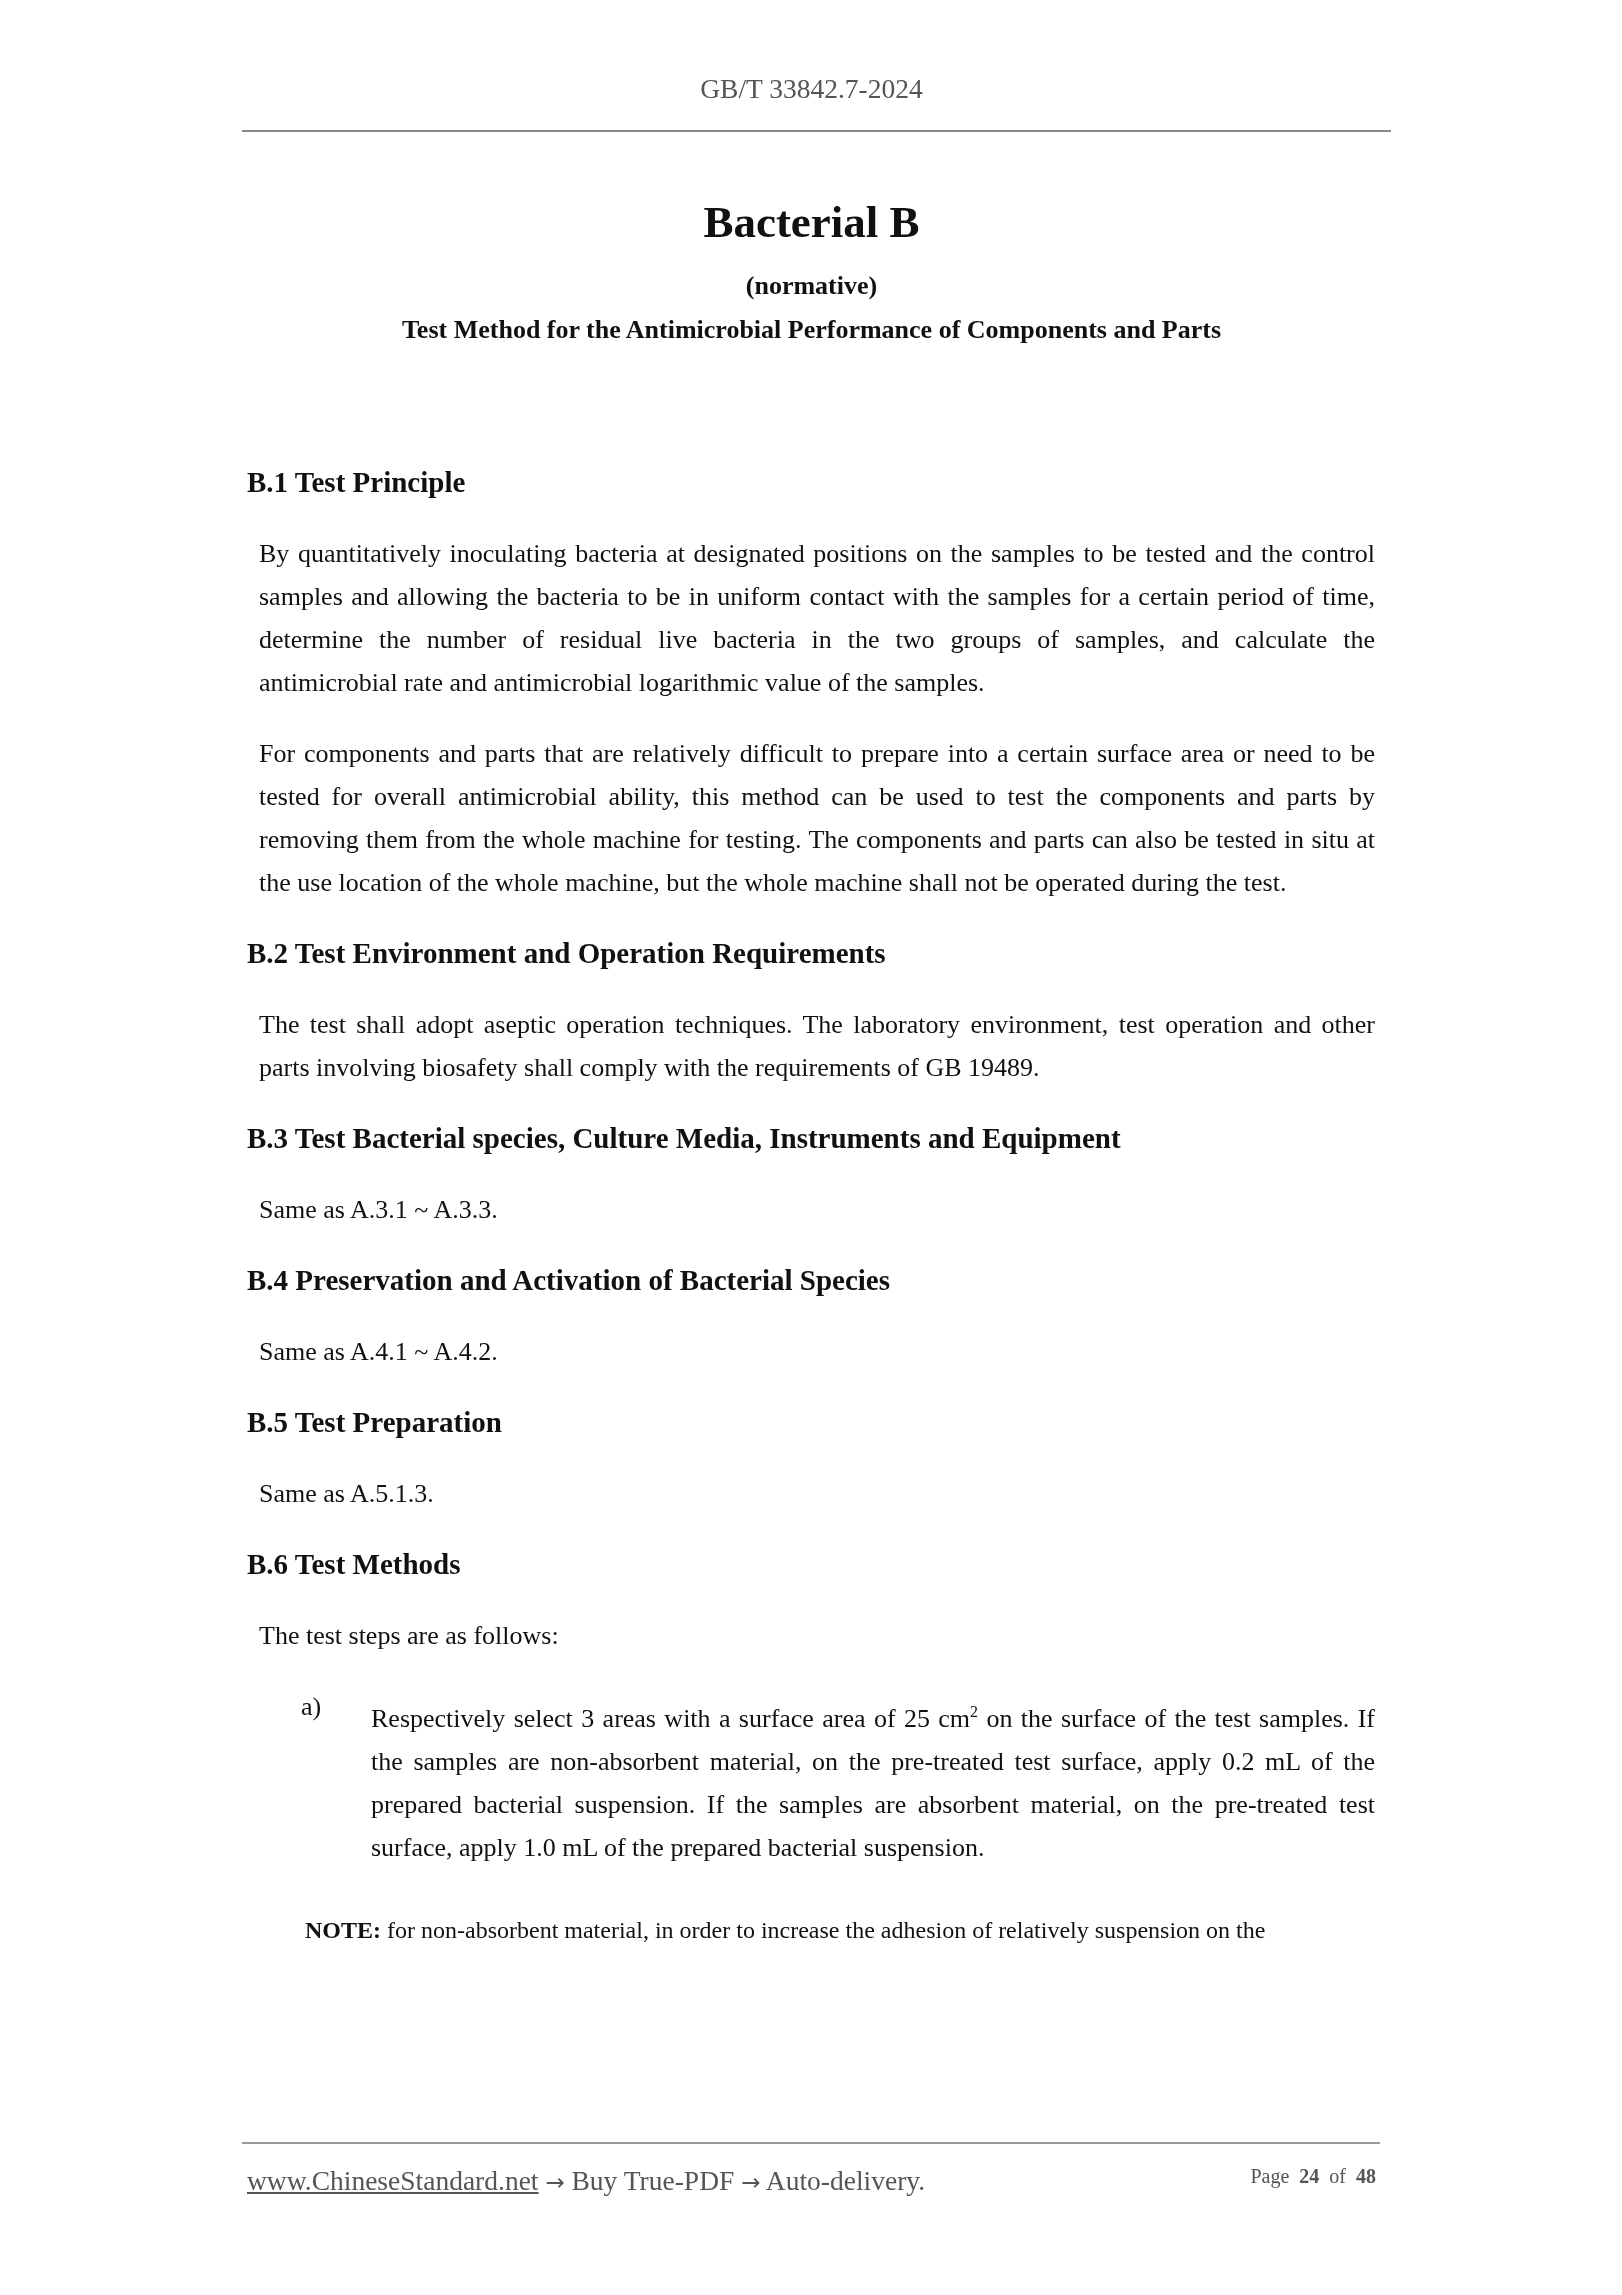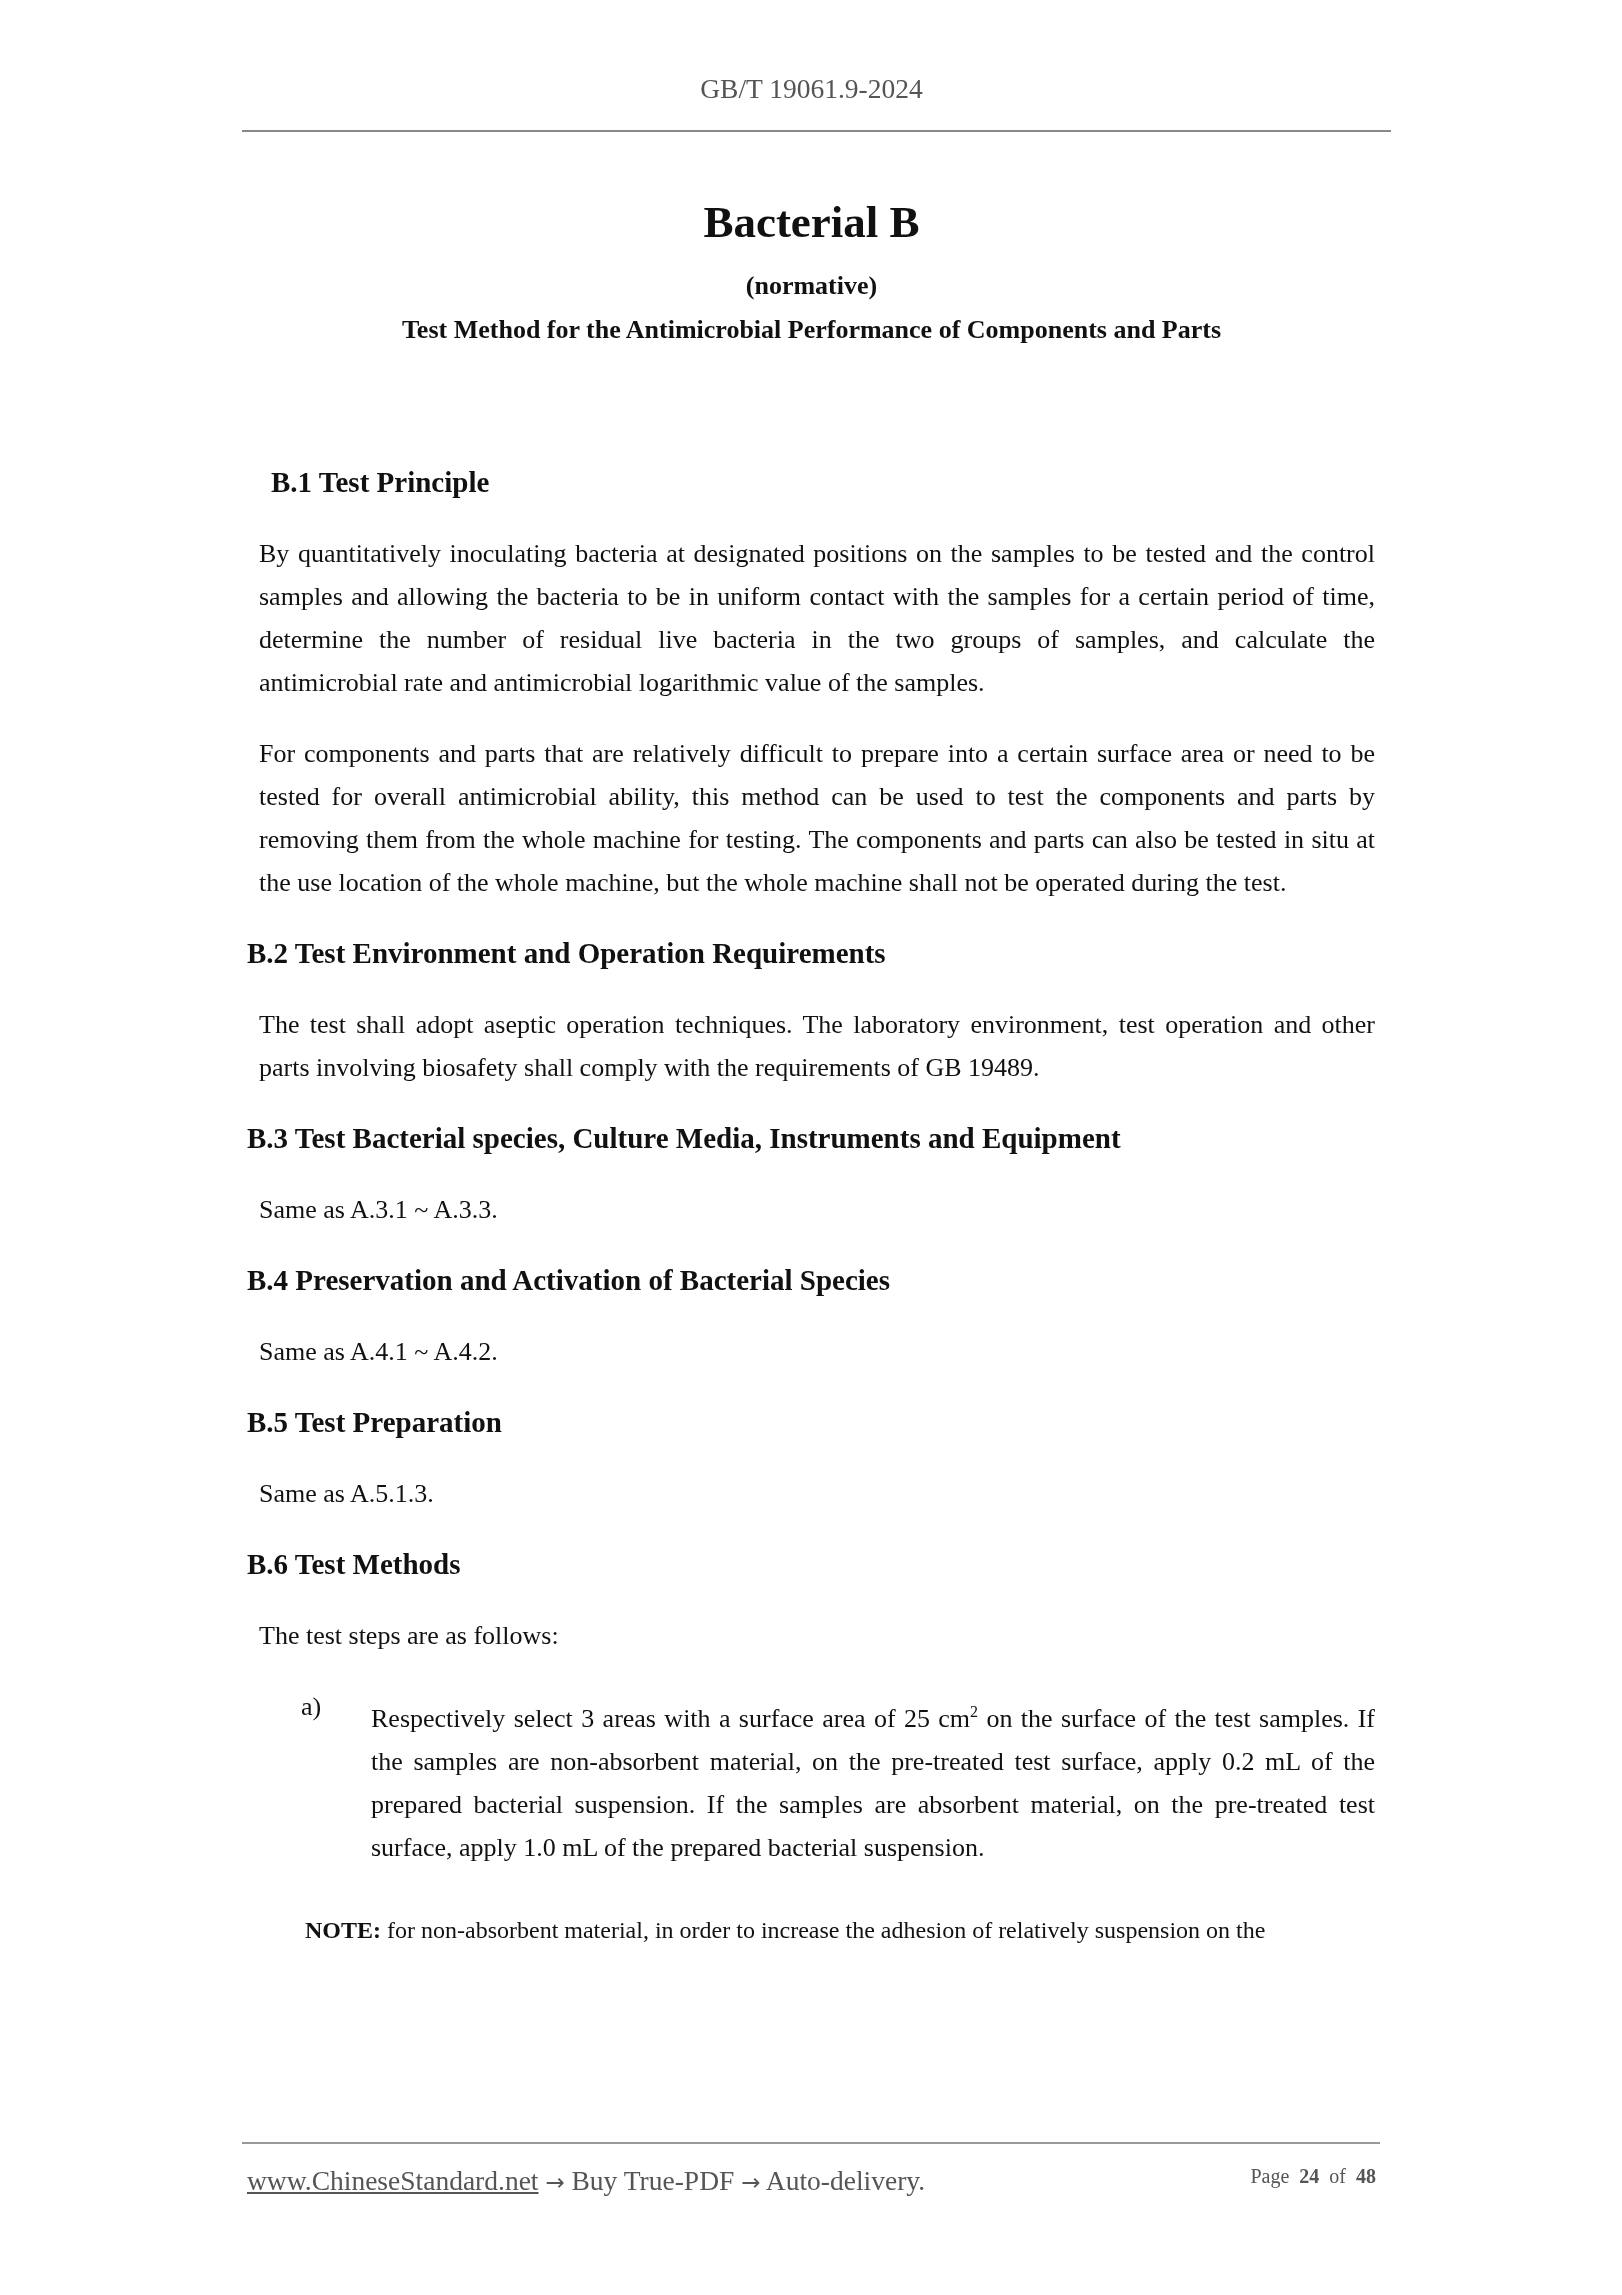--- a/index.html
+++ b/index.html
@@ -8,40 +8,40 @@
   .page-header { position: absolute; top: 73px; left: 0; width: 1623px; text-align: center;
          font-size: 27.5px; color: #555555; }
   .header-rule { position: absolute; top: 130px; left: 242px; width: 1149px; height: 1.7px; background: #888888; }
   .title-block { position: absolute; left: 0; width: 1623px; text-align: center; font-weight: bold; }
   .appendix-title { top: 196px; font-size: 45px; }
   .normative { top: 271px; font-size: 26px; }
   .subtitle { top: 315px; font-size: 26px; }
   .content { position: absolute; top: 461px; left: 247px; width: 1140px; }
   h2 { font-size: 29px; font-weight: bold; margin: 0; line-height: 43px; }
   p { font-size: 26px; line-height: 43px; margin: 12px; text-align: justify; }
-  .s-b1 { margin-bottom: 28px; margin-left: 24px; }
+  .s-b1 { margin-bottom: 28px; }
   .gap-p { margin-top: 28px; }
   .gap-h { margin-top: 28px; margin-bottom: 28px; }
   .list-item { display: flex; margin-left: 54px; margin-top: 28px; }
   .list-marker { width: 58px; flex: none; font-size: 26px; line-height: 43px; }
   .list-body { flex: 1; }
   sup { font-size: 16px; line-height: 0; vertical-align: super; }
   .note { margin-left: 58px; margin-top: 28px; font-size: 24px; line-height: 43px; text-align: left; white-space: nowrap; }
   .note b { font-weight: bold; }
   .footer-rule { position: absolute; top: 2142px; left: 242px; width: 1138px; height: 1.7px; background: #999999; }
   .footer-left { position: absolute; top: 2165px; left: 247px; font-size: 27.5px; color: #555555; }
   .footer-left a { color: #555555; text-decoration: underline; }
   .footer-right { position: absolute; top: 2165px; right: 247px; font-size: 20px; color: #555555; }
   .footer-right b { font-weight: bold; }
   .arrow { font-family: "DejaVu Sans", sans-serif; font-size: 23px; }
 </style>
 </head>
 <body>
 
-<div class="page-header">GB/T 19061.9-2024</div>
+<div class="page-header">GB/T 33842.7-2024</div>
 <div class="header-rule"></div>
 
 <div class="title-block appendix-title">Bacterial B</div>
 <div class="title-block normative">(normative)</div>
 <div class="title-block subtitle">Test Method for the Antimicrobial Performance of Components and Parts</div>
 
 <div class="content">
   <h2 class="s-b1">B.1 Test Principle</h2>
   <p>By quantitatively inoculating bacteria at designated positions on the samples to be tested and the control samples and allowing the bacteria to be in uniform contact with the samples for a certain period of time, determine the number of residual live bacteria in the two groups of samples, and calculate the antimicrobial rate and antimicrobial logarithmic value of the samples.</p>
   <p class="gap-p">For components and parts that are relatively difficult to prepare into a certain surface area or need to be tested for overall antimicrobial ability, this method can be used to test the components and parts by removing them from the whole machine for testing. The components and parts can also be tested in situ at the use location of the whole machine, but the whole machine shall not be operated during the test.</p>

